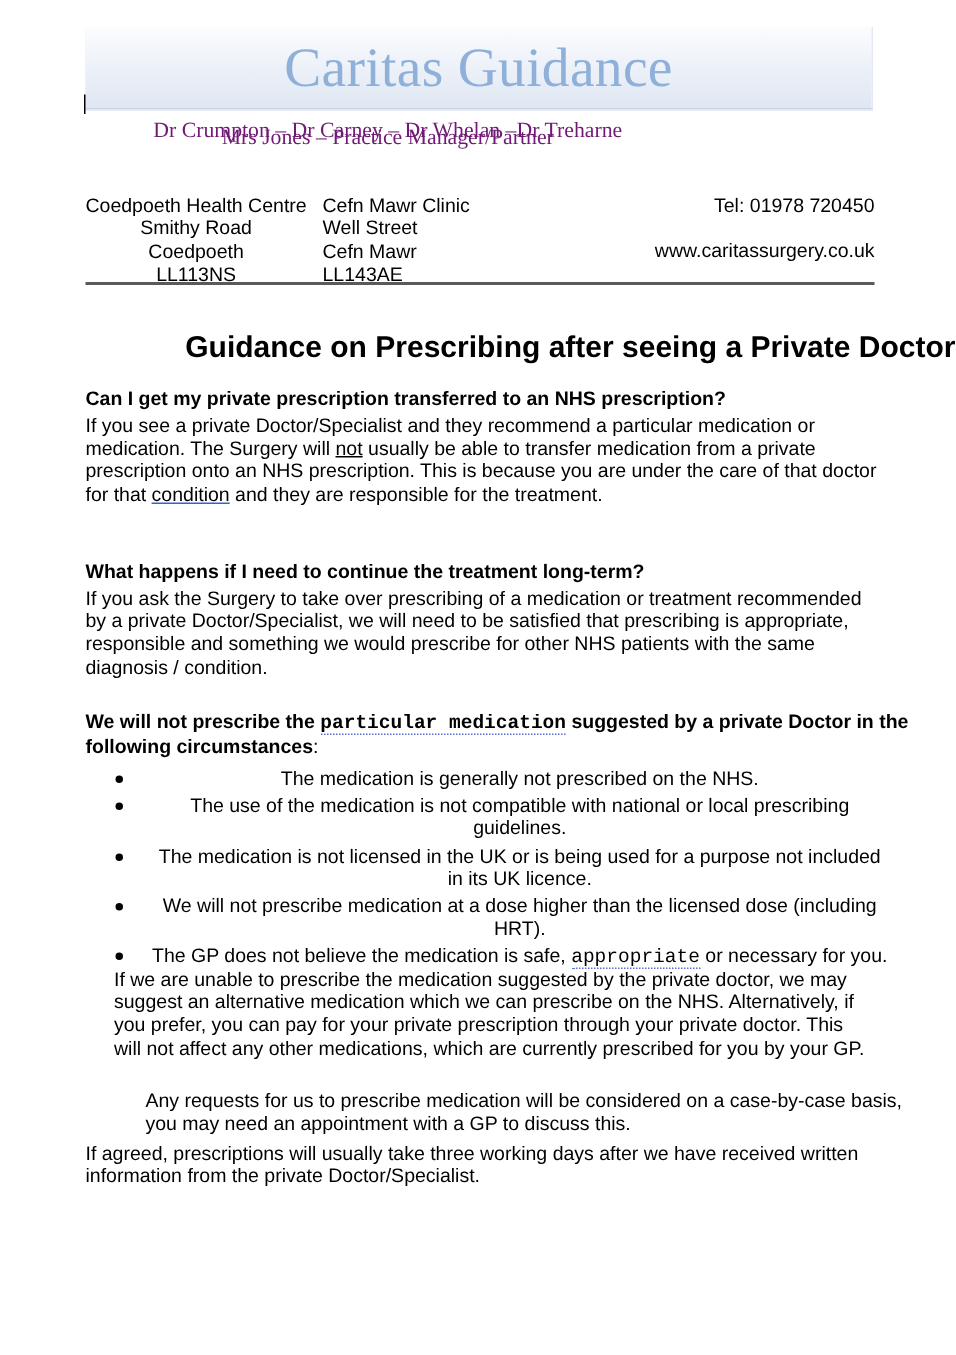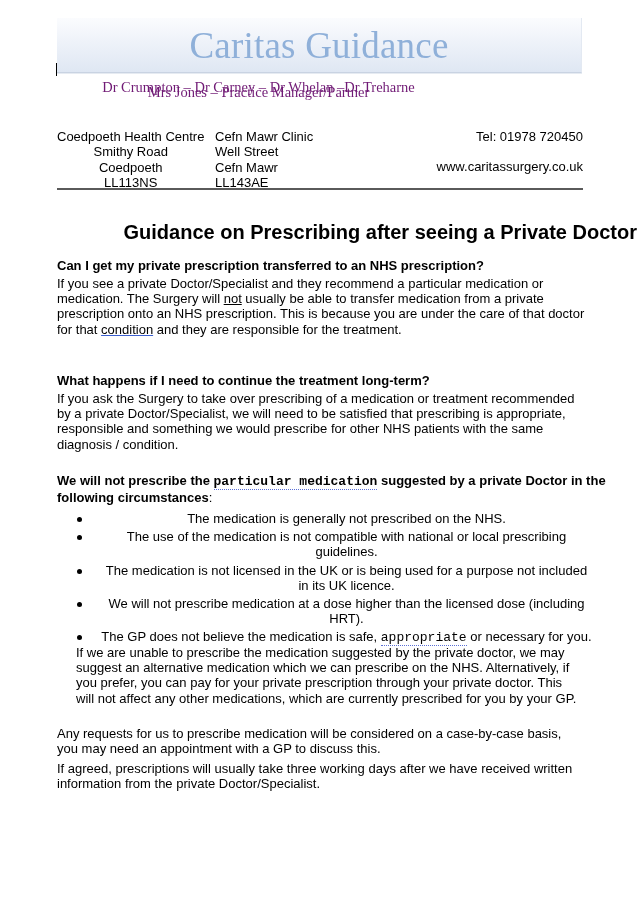--- a/index.html
+++ b/index.html
@@ -131,20 +131,20 @@
   </ul>
 </div>
 
 <div class="indented" style="top:645px;">
   <div class="p">If we are unable to prescribe the medication suggested by the private doctor, we may</div>
   <div class="p">suggest an alternative medication which we can prescribe on the NHS. Alternatively, if</div>
   <div class="p">you prefer, you can pay for your private prescription through your private doctor. This</div>
   <div class="p">will not affect any other medications, which are currently prescribed for you by your GP.</div>
 </div>
 
-<div class="block" style="top:726px;">
+<div class="block" style="top:726px;margin-left:40px;">
   <div class="p">Any requests for us to prescribe medication will be considered on a case-by-case basis,</div>
   <div class="p">you may need an appointment with a GP to discuss this.</div>
 </div>
 <div class="block" style="top:761px;">
   <div class="p">If agreed, prescriptions will usually take three working days after we have received written</div>
   <div class="p">information from the private Doctor/Specialist.</div>
 </div>
 
 </body></html>

